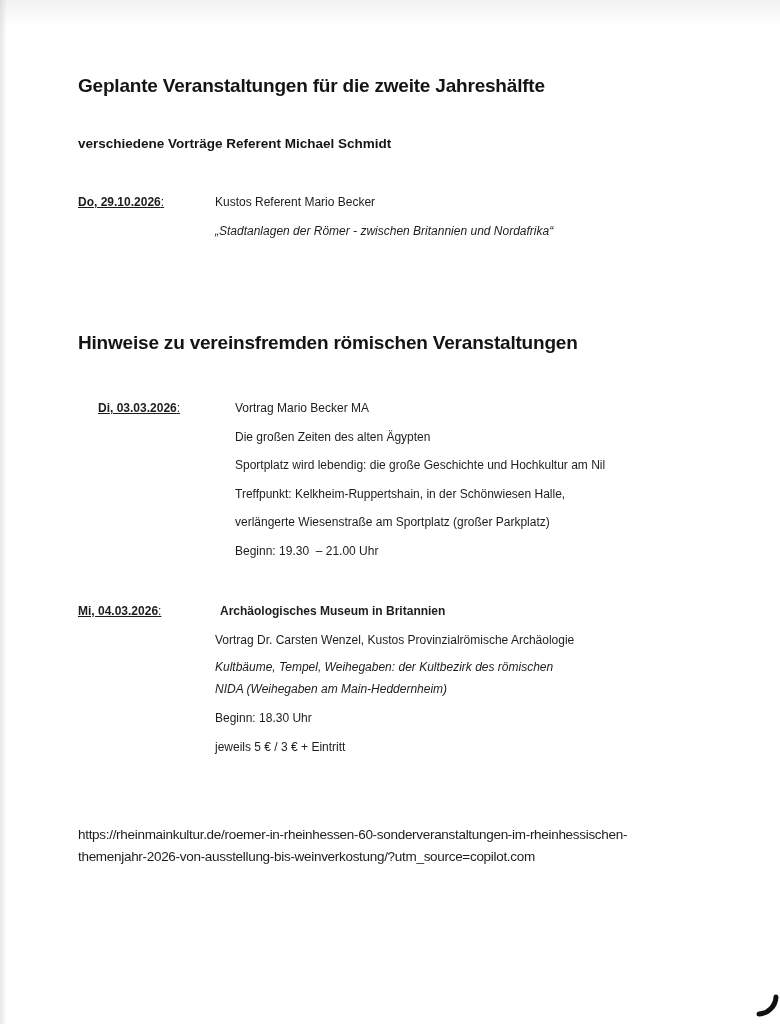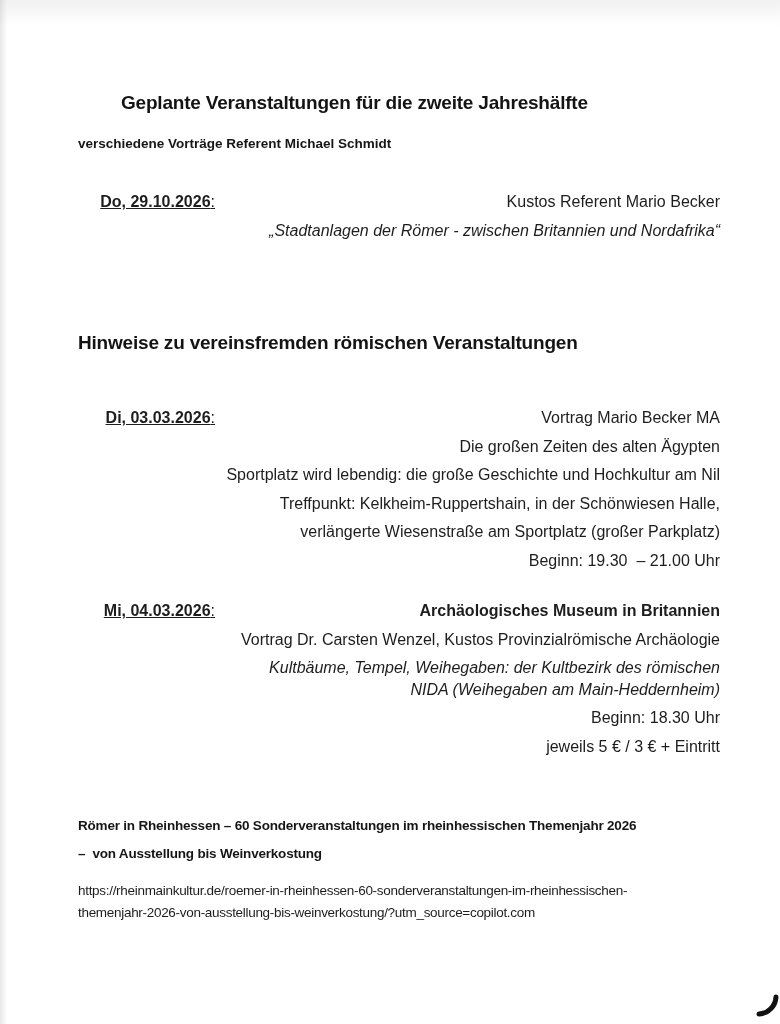--- a/index.html
+++ b/index.html
@@ -29,23 +29,22 @@
   }
   .subtitle {
     font-size: 13.5px;
     font-weight: bold;
     color: #161616;
     white-space: nowrap;
   }
   .event {
     display: grid;
     grid-template-columns: 137px 1fr;
-    font-size: 16px;
+    font-size: 12px;
     line-height: 28.5px;
-    text-align: right;
   }
   .event .date-cell {
     font-weight: bold;
     text-decoration: underline;
     white-space: nowrap;
   }
   .event .date-cell .colon { font-weight: normal; }
   .event .lines { white-space: nowrap; }
   .line { white-space: nowrap; }
   .italic { font-style: italic; }
@@ -79,37 +78,37 @@
     bottom: 4px;
     width: 28px;
     height: 28px;
   }
 </style>
 </head>
 <body>
 
 <div class="page">
 
-  <h1 class="abs" style="top: 92px; margin-left: 43px;">Geplante Veranstaltungen für die zweite Jahreshälfte</h1>
+  <h1 class="abs" style="top: 75px;">Geplante Veranstaltungen für die zweite Jahreshälfte</h1>
 
   <div class="abs subtitle" style="top: 136px;">verschiedene Vorträge Referent Michael Schmidt</div>
 
   <div class="abs event" style="top: 188px;">
     <div class="date-cell">
       <span>Do, 29.10.2026</span><span class="colon">:</span>
     </div>
     <div class="lines">
       <div class="line">Kustos Referent Mario Becker</div>
       <div class="line italic">„Stadtanlagen der Römer - zwischen Britannien und Nordafrika“</div>
     </div>
   </div>
 
   <h1 class="abs" style="top: 332px;">Hinweise zu vereinsfremden römischen Veranstaltungen</h1>
 
-  <div class="abs event" style="top: 404px;">
+  <div class="abs event" style="top: 394px; margin-left: 20px;">
     <div class="date-cell">
       <span>Di, 03.03.2026</span><span class="colon">:</span>
     </div>
     <div class="lines">
       <div class="line">Vortrag Mario Becker MA</div>
       <div class="line">Die großen Zeiten des alten Ägypten</div>
       <div class="line">Sportplatz wird lebendig: die große Geschichte und Hochkultur am Nil</div>
       <div class="line">Treffpunkt: Kelkheim-Ruppertshain, in der Schönwiesen Halle,</div>
       <div class="line">verlängerte Wiesenstraße am Sportplatz (großer Parkplatz)</div>
       <div class="line">Beginn: 19.30&nbsp; – 21.00 Uhr</div>
@@ -126,24 +125,20 @@
       <div class="tight-para">
         <div class="line italic">Kultbäume, Tempel, Weihegaben: der Kultbezirk des römischen</div>
         <div class="line italic">NIDA (Weihegaben am Main-Heddernheim)</div>
       </div>
       <div class="line">Beginn: 18.30 Uhr</div>
       <div class="line">jeweils 5 € / 3 € + Eintritt</div>
     </div>
   </div>
 
   <div class="abs" style="top: 812px;">
-    <div class="footer-title">
-      <div class="line">Römer in Rheinhessen – 60 Sonderveranstaltungen im rheinhessischen Themenjahr 2026</div>
-      <div class="line">–&nbsp; von Ausstellung bis Weinverkostung</div>
-    </div>
     <div class="url-block">
       <div class="line">https://rheinmainkultur.de/roemer-in-rheinhessen-60-sonderveranstaltungen-im-rheinhessischen-</div>
       <div class="line">themenjahr-2026-von-ausstellung-bis-weinverkostung/?utm_source=copilot.com</div>
     </div>
   </div>
 
   <svg class="corner-arc" viewBox="0 0 28 28">
     <path d="M 24 5 A 18 18 0 0 1 7 22" fill="none" stroke="#111" stroke-width="5" stroke-linecap="round"></path>
   </svg>
 

